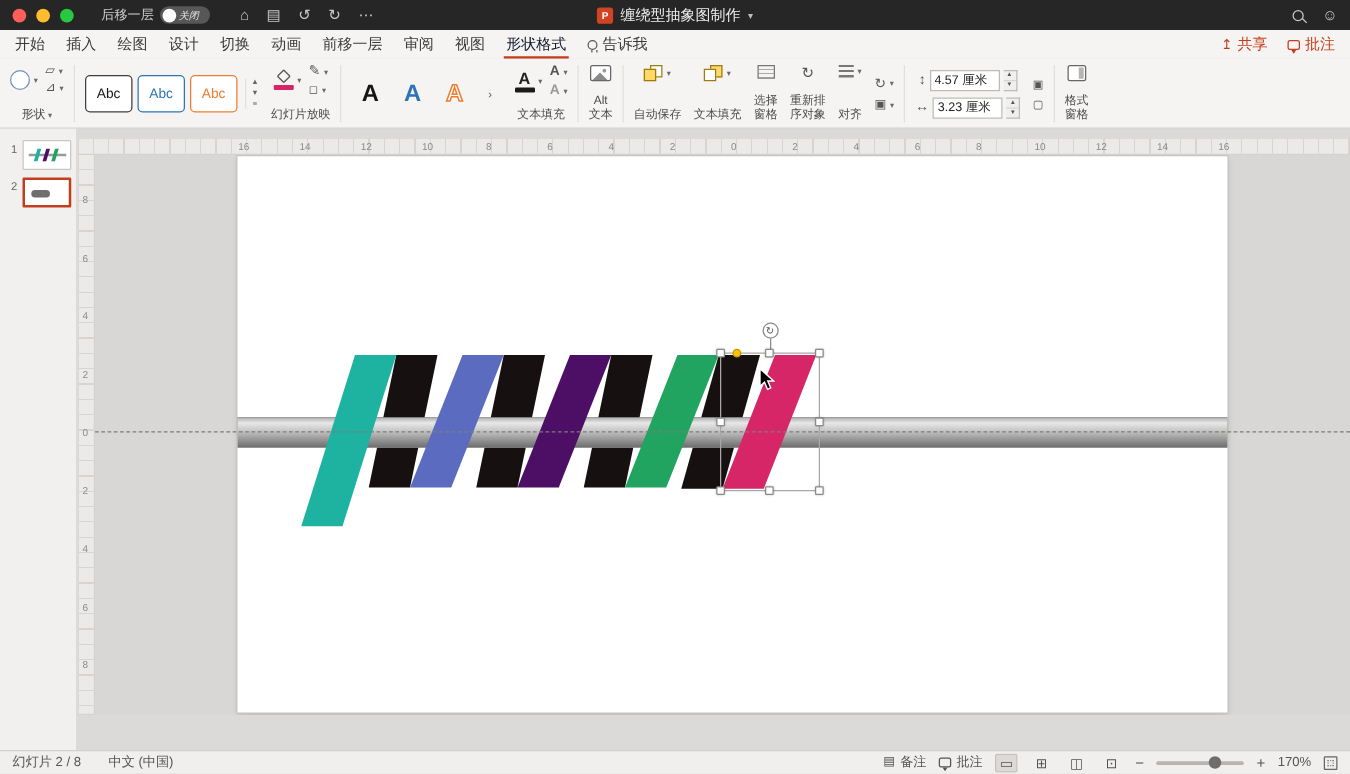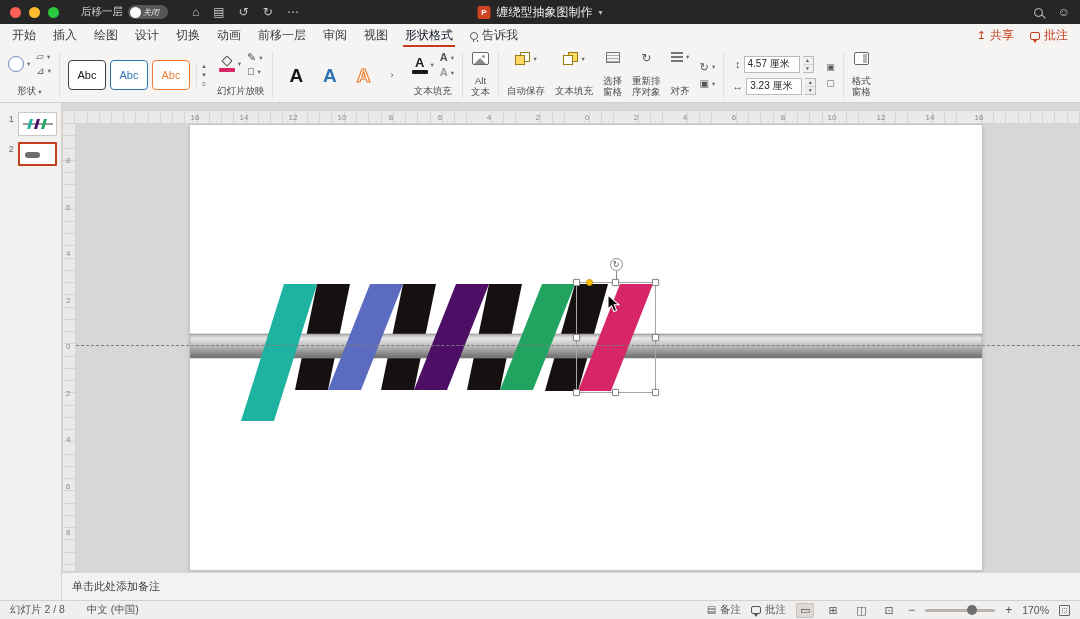--- a/index.html
+++ b/index.html
@@ -474,23 +474,20 @@
 
     <div class="guide"></div>
 
     <span class="cursor">
       <svg width="13" height="19" viewBox="0 0 13 19">
         <path d="M1 1 L1 15 L4.6 11.8 L7 17.5 L9.6 16.4 L7.2 10.8 L12 10.8 Z" fill="#000" stroke="#fff" stroke-width="1.1"></path>
       </svg>
     </span>
   </div>
 
-  <div class="notes">
-    <span>单击此处添加备注</span>
-  </div>
 </div>
 
 <div class="statusbar">
   <span>幻灯片 2 / 8</span>
   <span>中文 (中国)</span>
   <div class="sb-right">
     <span class="sb-item">
       <span class="gly" style="font-size:10px">▤</span>
       <span>备注</span>
     </span>

